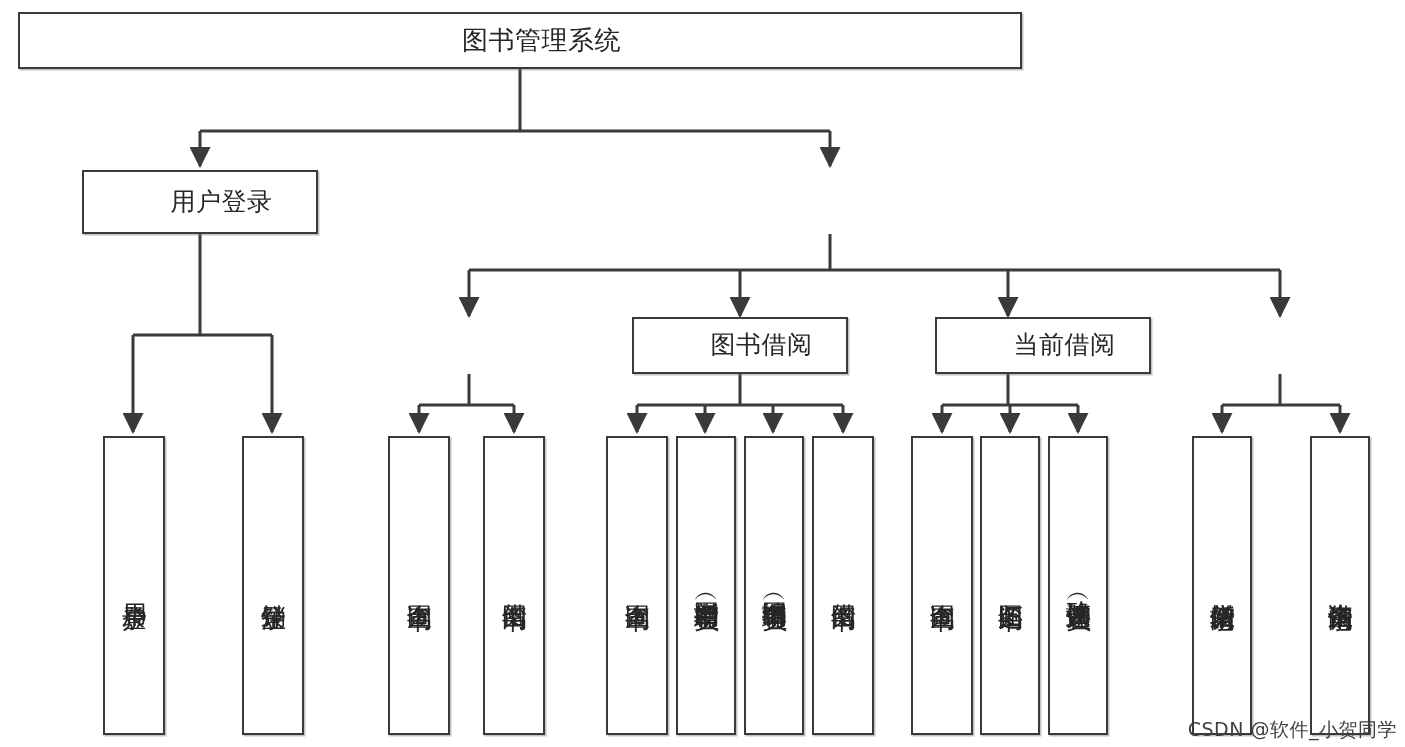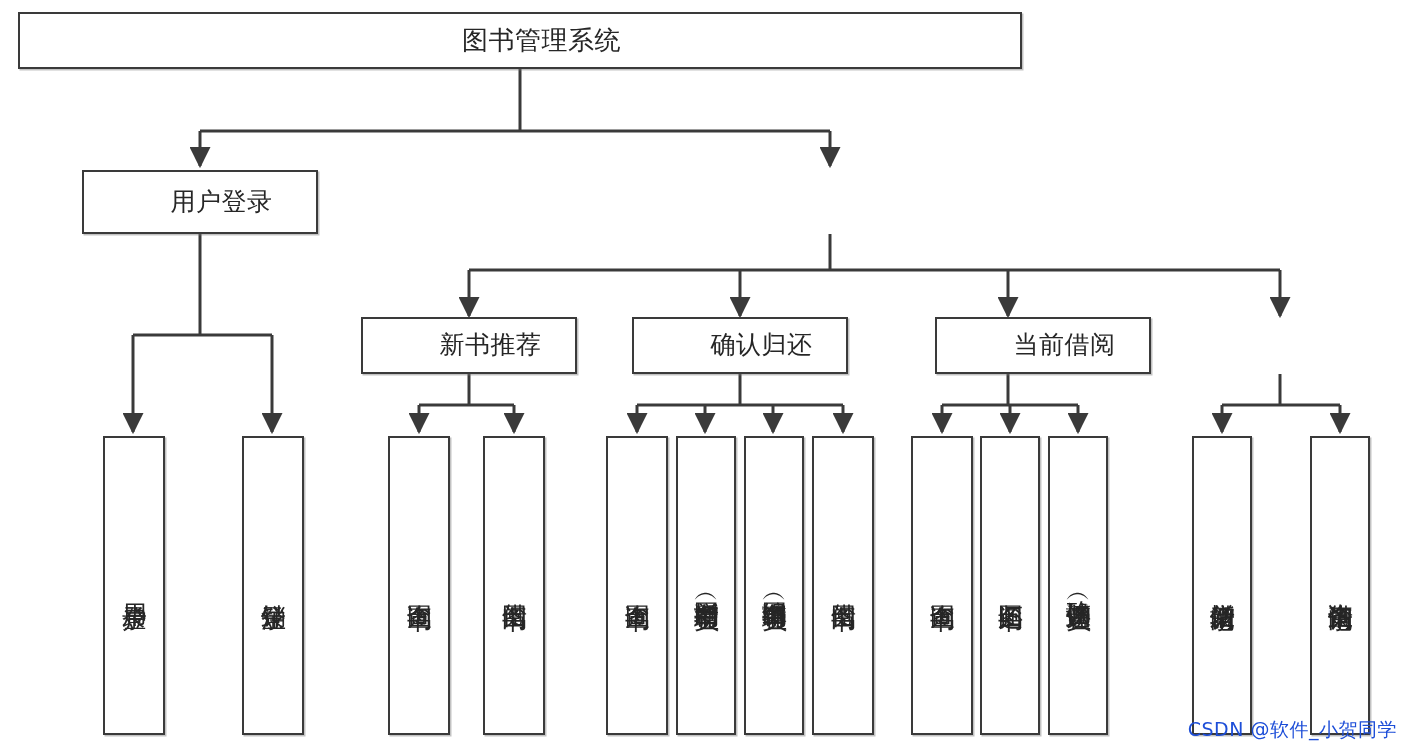--- a/index.html
+++ b/index.html
@@ -63,21 +63,21 @@
     line-height: 1.28;
     letter-spacing: 1px;
     white-space: nowrap;
     max-height: 100%;
   }
   .watermark {
     position: absolute;
     right: 8px;
     bottom: 4px;
     font-size: 19px;
-    color: #1d4ed8;
+    color: #404040;
     letter-spacing: 0.5px;
     white-space: nowrap;
     pointer-events: none;
   }
 </style>
 </head>
 <body>
 
 <div id="canvas">
 
@@ -135,25 +135,22 @@
   </svg>
 
   <div class="node root horiz" style="left:18px; top:12px; width:1004px; height:57px;">
     <span class="label">图书管理系统</span>
   </div>
 
   <div class="node horiz" style="left:82px; top:170px; width:236px; height:64px;">
     <span class="label">用户登录</span>
   </div>
 
-  <div class="node horiz" style="left:361px; top:317px; width:216px; height:57px;">
-    <span class="label">新书推荐</span>
-  </div>
   <div class="node horiz" style="left:632px; top:317px; width:216px; height:57px;">
-    <span class="label">确认归还</span>
+    <span class="label">图书借阅</span>
   </div>
   <div class="node horiz" style="left:935px; top:317px; width:216px; height:57px;">
     <span class="label">当前借阅</span>
   </div>
 
   <div class="node vert" style="left:103px; top:436px; width:62px; height:299px;">
     <span class="label">用户登录</span>
   </div>
   <div class="node vert" style="left:242px; top:436px; width:62px; height:299px;">
     <span class="label">注销登录</span>

